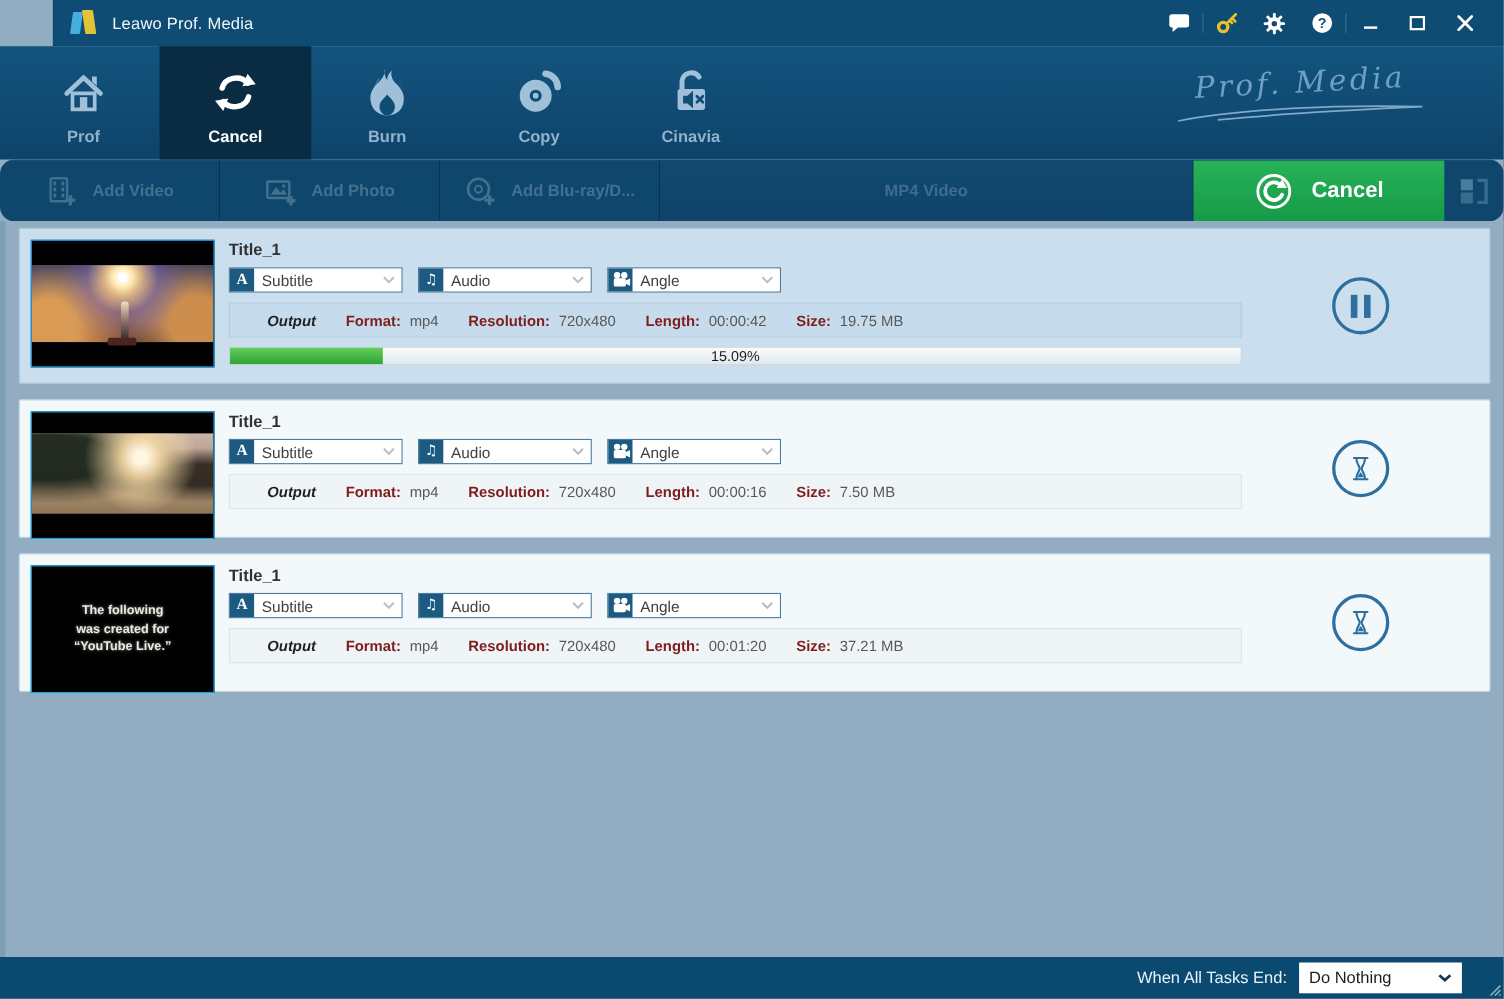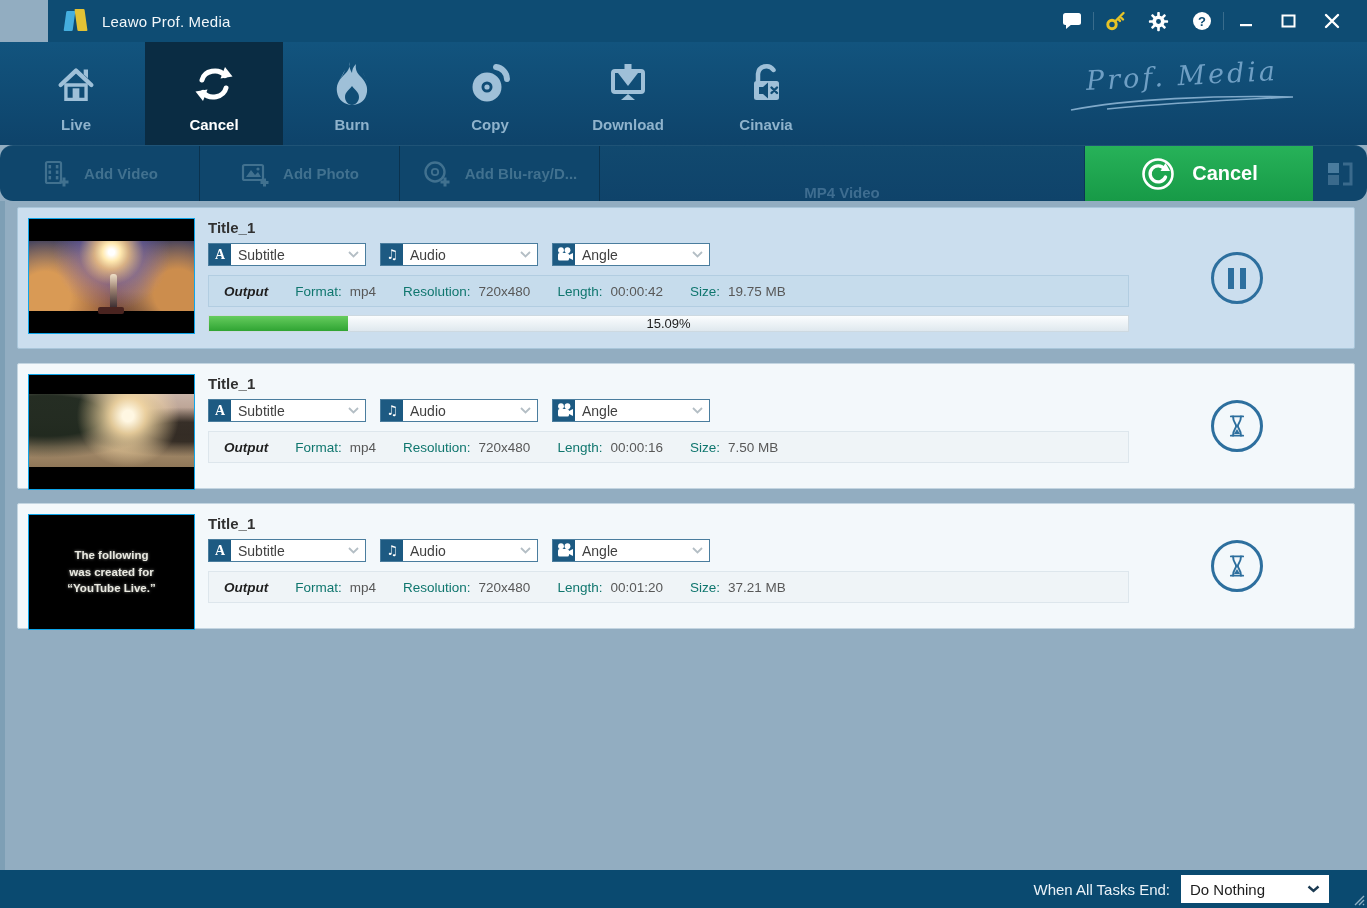--- a/index.html
+++ b/index.html
@@ -24,21 +24,21 @@
   .nav-tab .nav-label { font-size:15px; font-weight:bold; color:#8fb3cc; margin-top:3px; }
   .nav-tab.active { background:#0a2c43; }
   .nav-tab.active .nav-ic { color:#ffffff; }
   .nav-tab.active .nav-label { color:#ffffff; }
   .brand { position:absolute; right:70px; top:18px; text-align:center; pointer-events:none; }
   .brand-text { font-family:"DejaVu Serif", serif; font-style:italic; font-size:27px; color:#6f9fc4; letter-spacing:3px; transform:rotate(-3deg); display:block; }
 
   
   .toolbar { height:56px; background:#0f466c; display:flex; align-items:stretch; flex:none; border-top:1px solid rgba(255,255,255,.07);border-radius:13px; }
   .tool-btn { width:200px; display:flex; align-items:center; justify-content:center; gap:13px; color:#41718f; font-weight:bold; font-size:15px; border-right:1px solid rgba(0,0,0,.28); cursor:default; }
-  .preset-zone { flex:1; display:flex; align-items:flex-end; justify-content:center; color:#3e6d90; font-weight:bold; font-size:15px; background:linear-gradient(180deg,#11496f,#0f436a); border-right:1px solid rgba(0,0,0,.2); }
+  .preset-zone { flex:1; display:flex; align-items:center; justify-content:center; color:#3e6d90; font-weight:bold; font-size:15px; background:linear-gradient(180deg,#11496f,#0f436a); border-right:1px solid rgba(0,0,0,.2); }
   .cancel-btn { width:228px; background:linear-gradient(180deg,#27b259,#179a47); color:#fff; display:flex; align-items:center; justify-content:center; gap:16px; font-size:20px; font-weight:bold; cursor:pointer; }
   .panel-toggle { width:54px; display:flex; align-items:center; justify-content:center; cursor:pointer; }
 
   
   .content { flex:1; background:#92adc1; padding:6px 12px 0 12px; border-left:5px solid #7e9fb5; overflow:hidden; }
   .task-row { display:flex; align-items:flex-start; border:1px solid #a9c6da; border-radius:2px; margin-bottom:14px; padding:10px; }
   .task-row.active { background:#cbdeee; height:142px; }
   .task-row.idle { background:#f3f8fb; height:126px; border-color:#c3d5e1; }
 
   .thumb { width:167px; height:116px; background:#000; border:1px solid #0ea5e9; position:relative; overflow:hidden; flex:none; }
@@ -63,25 +63,25 @@
   .task-info { flex:1; margin-left:13px; min-width:0; }
   .task-title { font-size:15px; font-weight:bold; color:#313131; margin:1px 0 7px; }
   .selects { display:flex; gap:14px; }
   .sel-group { display:flex; height:23px; border:1px solid #4a7d9e; background:#fff; }
   .sel-icon { width:22px; background:#1d5a82; color:#fff; display:flex; align-items:center; justify-content:center; flex:none; }
   .sel-icon .a-glyph { font-family:"Liberation Serif", serif; font-weight:bold; font-size:14px; }
   .sel-icon .n-glyph { font-family:"DejaVu Sans", sans-serif; font-size:13px; }
   .sel-text { width:110px; font-size:14px; color:#3f3f3f; padding-left:7px; display:flex; align-items:center; }
   .sel-chev { width:24px; display:flex; align-items:center; justify-content:center; }
 
-  .output-bar { margin-top:9px; height:32px; display:flex; align-items:center; padding:0 15px; font-size:13.5px; width:929px; max-width:100%; }
+  .output-bar { margin-top:9px; height:32px; display:flex; align-items:center; padding:0 34px; font-size:13.5px; width:929px; max-width:100%; }
   .task-row.active .output-bar { background:#c6dcec; border:1px solid #b2cde1; }
   .task-row.idle .output-bar { background:#eff4f7; border:1px solid #dde6ec; }
   .ob-output { font-style:italic; font-weight:bold; color:#1f1f1f; }
-  .ob-lbl { font-weight:normal; color:#0f766e; margin-left:27px; }
+  .ob-lbl { font-weight:bold; color:#7f1d1d; margin-left:27px; }
   .ob-val { color:#585858; margin-left:8px; }
 
   .progress { margin-top:8px; height:17px; width:929px; max-width:100%; background:linear-gradient(180deg,#fbfdfe,#dfe8ee); border:1px solid #cdd9e1; position:relative; }
   .progress-fill { height:100%; background:linear-gradient(180deg,#66cc5e,#2fa433); }
   .progress-text { position:absolute; inset:0; display:flex; align-items:center; justify-content:center; font-size:13px; color:#1c1c1c; }
 
   .task-action { width:215px; flex:none; align-self:stretch; display:flex; align-items:center; justify-content:center; }
   .circle-btn { width:52px; height:52px; border-radius:50%; border:3px solid #2d6f9e; display:flex; align-items:center; justify-content:center; gap:6px; cursor:pointer; }
   .pause-bar { width:6px; height:21px; background:#2d6f9e; }
 
@@ -157,21 +157,21 @@
   <div class="navbar">
     <div class="nav-tab">
       <div class="nav-ic">
         <svg width="48" height="48" viewBox="0 0 50 50">
             <path d="M33 15 v-5 h4.5 v9" fill="currentColor"></path>
             <path d="M9 26 L25 11 L41 26" stroke="currentColor" stroke-width="4.5" fill="none" stroke-linecap="round" stroke-linejoin="round"></path>
             <path d="M14.5 26 h21 v15 h-21 z" fill="none" stroke="currentColor" stroke-width="3.5"></path>
             <rect x="21.5" y="29.5" width="7" height="11.5" fill="currentColor"></rect>
           </svg>
       </div>
-      <div class="nav-label">Live</div>
+      <div class="nav-label">Prof</div>
     </div>
     <div class="nav-tab active">
       <div class="nav-ic">
         <svg width="50" height="50" viewBox="0 0 50 50" fill="none">
             <path d="M13 21 A13 11.5 0 0 1 36 16.5" stroke="currentColor" stroke-width="5" stroke-linecap="round"></path>
             <polygon points="36,8 43.5,17.5 31.5,19.5" fill="currentColor"></polygon>
             <path d="M37 29 A13 11.5 0 0 1 14 33.5" stroke="currentColor" stroke-width="5" stroke-linecap="round"></path>
             <polygon points="14,42 6.5,32.5 18.5,30.5" fill="currentColor"></polygon>
           </svg>
       </div>
@@ -188,31 +188,20 @@
     </div>
     <div class="nav-tab">
       <div class="nav-ic">
         <svg width="50" height="50" viewBox="0 0 50 50" fill="none">
             <path d="M31 8 a12.5 12.5 0 0 1 11 12" stroke="currentColor" stroke-width="6" stroke-linecap="round"></path>
             <circle cx="22" cy="28" r="10" stroke="currentColor" stroke-width="9"></circle>
             <circle cx="22" cy="28" r="2.6" fill="currentColor"></circle>
           </svg>
       </div>
       <div class="nav-label">Copy</div>
-    </div>
-    <div class="nav-tab">
-      <div class="nav-ic">
-        <svg width="50" height="50" viewBox="0 0 50 50" fill="none">
-            <rect x="10" y="12" width="30" height="21" rx="2" stroke="currentColor" stroke-width="4"></rect>
-            <rect x="21.5" y="5" width="7" height="10" fill="currentColor"></rect>
-            <polygon points="15,14 35,14 25,27" fill="currentColor"></polygon>
-            <polygon points="25,35 18,41 32,41" fill="currentColor"></polygon>
-          </svg>
-      </div>
-      <div class="nav-label">Download</div>
     </div>
     <div class="nav-tab">
       <div class="nav-ic">
         <svg width="50" height="50" viewBox="0 0 50 50">
             <path d="M17 22 v-7 a8.5 8.5 0 0 1 15.5 -4" stroke="currentColor" stroke-width="4.5" fill="none" stroke-linecap="round"></path>
             <rect x="13" y="22" width="25" height="19" rx="2.5" fill="currentColor"></rect>
             <polygon points="18,28 22,28 27,23.5 27,39.5 22,35 18,35" fill="#104d75"></polygon>
             <path d="M30.5 28.5 l5.5 5.5 M36 28.5 l-5.5 5.5" stroke="#104d75" stroke-width="2.4" stroke-linecap="round"></path>
           </svg>
       </div>

